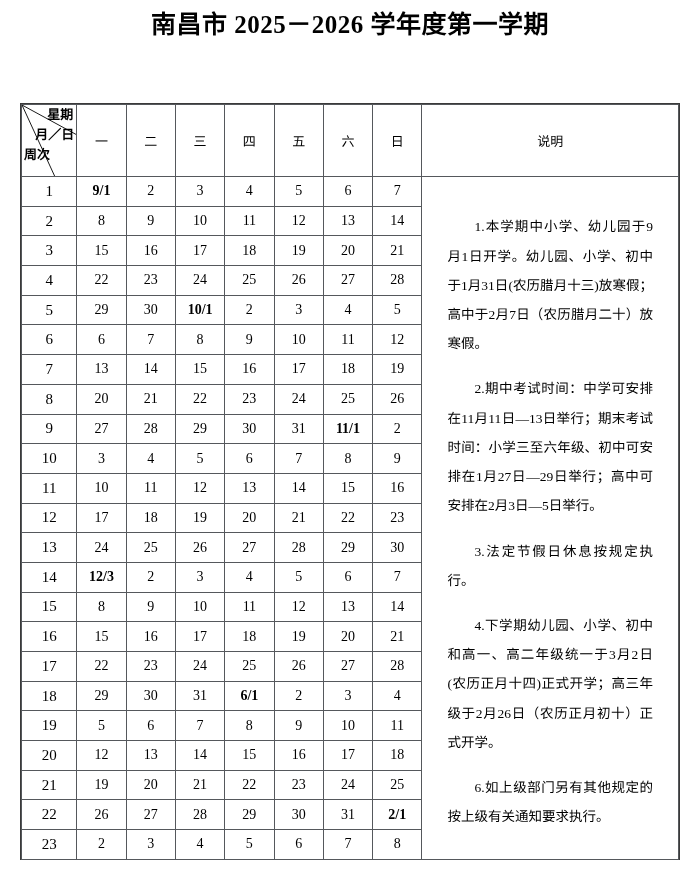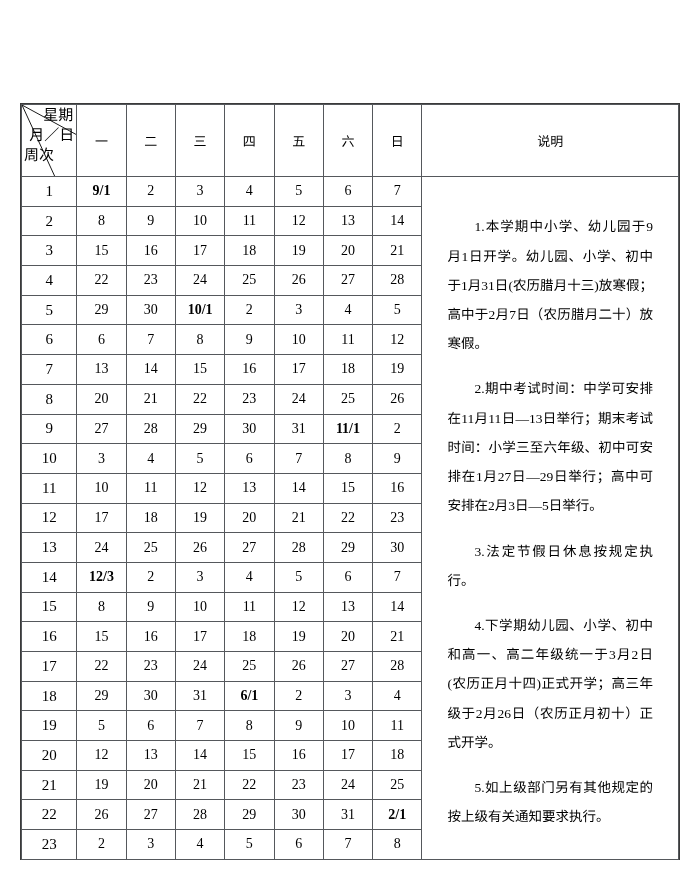--- a/index.html
+++ b/index.html
@@ -80,22 +80,22 @@
   .corner-inner svg {
     position: absolute;
     left: 0; top: 0;
     width: 100%;
     height: 100%;
     display: block;
   }
   .corner-lbl {
     position: absolute;
     font-family: "DejaVu Sans", "Liberation Sans", sans-serif;
-    font-size: 15px;
-    font-weight: normal;
+    font-size: 13px;
+    font-weight: bold;
     line-height: 12px;
     white-space: nowrap;
     color: #000;
   }
   .lbl-weekday { right: 3px;  top: 4px; }
   .lbl-monthday{ right: 2px;  top: 24px; text-align: right; }
   .lbl-weekno  { left: 2px;   top: 44px; }
 
   th.dayhead {
     font-family: "DejaVu Sans", "Liberation Sans", sans-serif;
@@ -143,20 +143,21 @@
     text-justify: inter-ideograph;
     text-indent: 27px;
     margin: 16px;
     word-break: break-all;
   }
 </style>
 </head>
 <body>
 
 <div class="title-block">
+  <div class="title-line">南昌市 2025－2026 学年度第一学期</div>
 </div>
 
 <div class="cal-wrap">
   <table class="cal">
     <colgroup>
       <col class="c-week">
       <col class="c-day">
         <col class="c-day">
         <col class="c-day">
         <col class="c-day">
@@ -197,21 +198,21 @@
           <td class="day-cell">4</td>
           <td class="day-cell">5</td>
           <td class="day-cell">6</td>
           <td class="day-cell">7</td>
           <td class="notes-cell" rowspan="23">
             <div class="notes-body">
               <p class="note-p">1.本学期中小学、幼儿园于9月1日开学。幼儿园、小学、初中于1月31日(农历腊月十三)放寒假；高中于2月7日（农历腊月二十）放寒假。</p>
               <p class="note-p">2.期中考试时间：中学可安排在11月11日—13日举行；期末考试时间：小学三至六年级、初中可安排在1月27日—29日举行；高中可安排在2月3日—5日举行。</p>
               <p class="note-p">3.法定节假日休息按规定执行。</p>
               <p class="note-p">4.下学期幼儿园、小学、初中和高一、高二年级统一于3月2日(农历正月十四)正式开学；高三年级于2月26日（农历正月初十）正式开学。</p>
-              <p class="note-p">5.如上级部门另有其他规定的按上级有关通知要求执行。</p>
+              <p class="note-p">6.如上级部门另有其他规定的按上级有关通知要求执行。</p>
             </div>
           </td>
         </tr>
         <tr class="wk-row">
           <td class="wk-no">2</td>
           <td class="day-cell">8</td>
           <td class="day-cell">9</td>
           <td class="day-cell">10</td>
           <td class="day-cell">11</td>
           <td class="day-cell">12</td>

